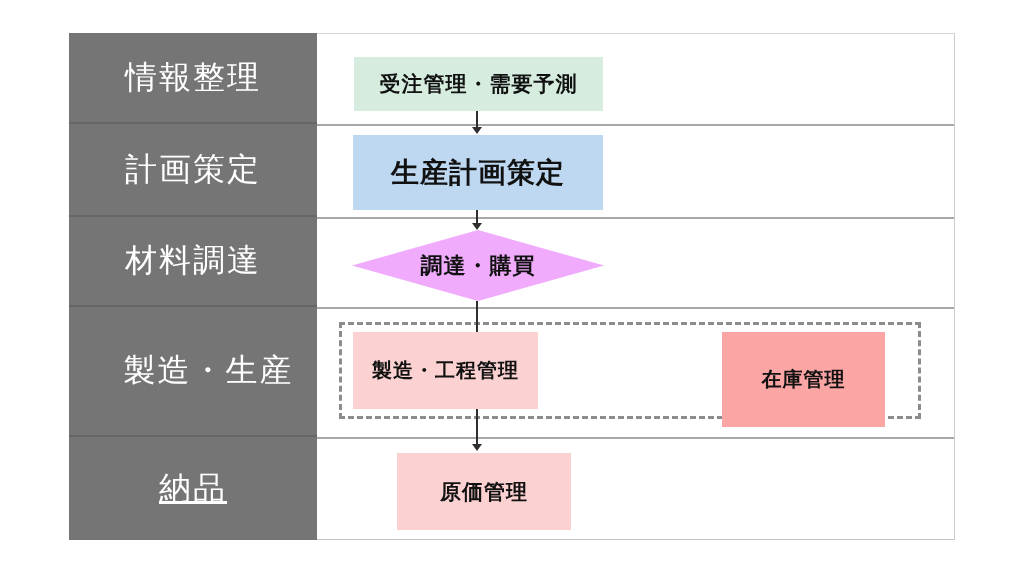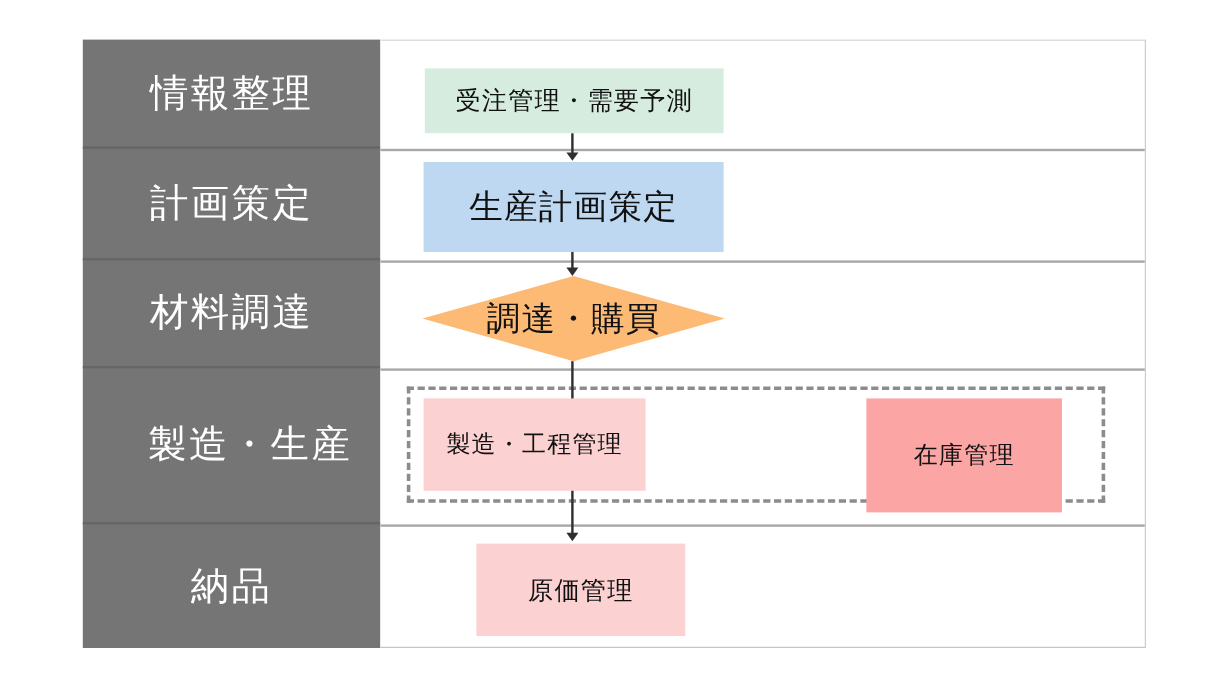--- a/index.html
+++ b/index.html
@@ -16,45 +16,45 @@
   .side-row {
     display: flex; align-items: center; justify-content: center;
     color: #ffffff; font-size: 32px; letter-spacing: 2px;
     border-bottom: 2px solid #666666;
   }
   .side-row:last-child { border-bottom: none; }
   .side-row.r1 { height: 91px; }
   .side-row.r2 { height: 93px; }
   .side-row.r3 { height: 90px; }
   .side-row.r4 { height: 130px; padding-left: 31px; }
-  .side-row.r5 { flex: 1; }
+  .side-row.r5 { flex: 1; text-decoration: underline; }
 
   
   .content {
     position: absolute; left: 317px; top: 33px; width: 638px; height: 507px;
     border-top: 1px solid #d6d6d6; border-right: 1px solid #cccccc; border-bottom: 1px solid #c4c4c4;
     background: #ffffff;
   }
   .divider {
     position: absolute; left: 0; width: 100%; height: 2px; background: #a8a8a8; z-index: 0;
   }
   .divider.d1 { top: 90px; }
   .divider.d2 { top: 183px; }
   .divider.d3 { top: 273px; }
   .divider.d4 { top: 403px; }
 
   
   .node {
     position: absolute; display: flex; align-items: center; justify-content: center;
-    font-weight: normal; color: #111111; letter-spacing: 1px; z-index: 3; text-align: center;
+    font-weight: bold; color: #111111; letter-spacing: 1px; z-index: 3; text-align: center;
   }
   .node-order   { left: 37px;  top: 23px;  width: 249px; height: 54px; background: #d5ecdf; font-size: 21px; }
   .node-plan    { left: 36px;  top: 101px; width: 250px; height: 75px; background: #bed8f2; font-size: 28px; }
   .node-diamond {
-    left: 35px; top: 196px; width: 252px; height: 71px; background: #fdba74; font-size: 28px;
+    left: 35px; top: 196px; width: 252px; height: 71px; background: #f0abfc; font-size: 22px;
     clip-path: polygon(50% 0, 100% 50%, 50% 100%, 0 50%);
   }
   .dashed-group {
     position: absolute; left: 22px; top: 288px; width: 582px; height: 97px;
     border: 3px dashed #8c8c8c; z-index: 1; background: transparent;
   }
   .node-mfg  { left: 36px;  top: 298px; width: 185px; height: 77px; background: #fbd2d1; font-size: 20px; }
   .node-qa   { left: 236px; top: 298px; width: 153px; height: 77px; background: #fbd2d1; font-size: 20px; }
   .node-inv  { left: 405px; top: 298px; width: 163px; height: 95px; background: #fca5a5; font-size: 20px; }
   .node-cost { left: 80px;  top: 419px; width: 174px; height: 77px; background: #fbd2d1; font-size: 21px; }

